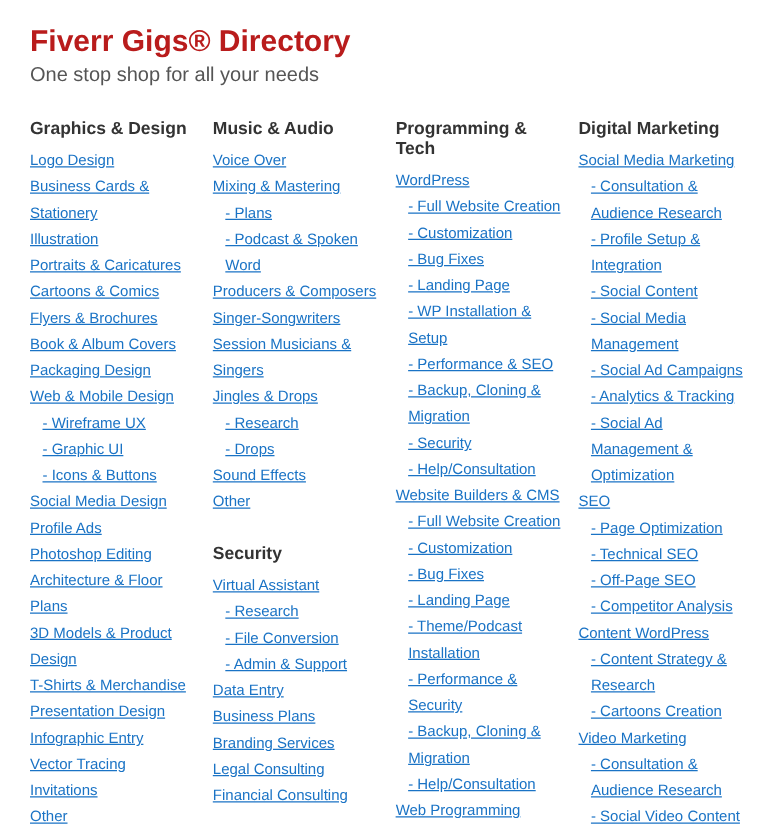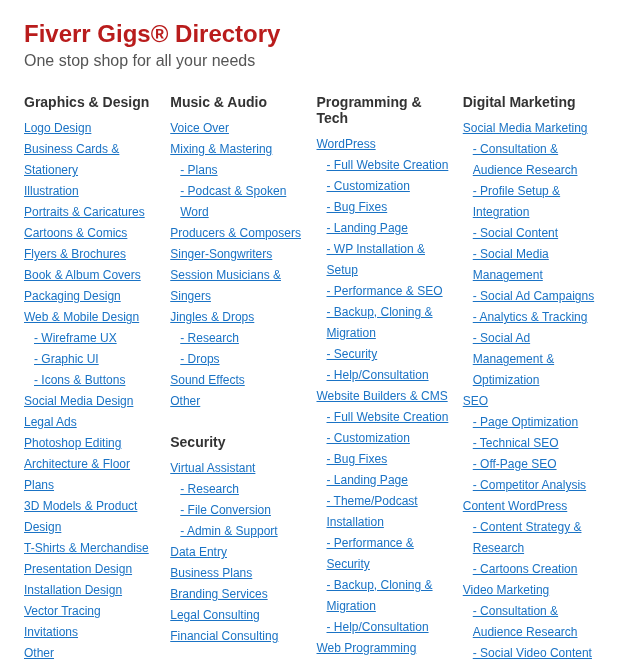--- a/index.html
+++ b/index.html
@@ -65,27 +65,27 @@
         <a class="item" href="#">Portraits &amp; Caricatures</a>
         <a class="item" href="#">Cartoons &amp; Comics</a>
         <a class="item" href="#">Flyers &amp; Brochures</a>
         <a class="item" href="#">Book &amp; Album Covers</a>
         <a class="item" href="#">Packaging Design</a>
         <a class="item" href="#">Web &amp; Mobile Design</a>
         <a class="item sub" href="#">- Wireframe UX</a>
         <a class="item sub" href="#">- Graphic UI</a>
         <a class="item sub" href="#">- Icons &amp; Buttons</a>
         <a class="item" href="#">Social Media Design</a>
-        <a class="item" href="#">Legal Ads</a>
+        <a class="item" href="#">Profile Ads</a>
         <a class="item" href="#">Photoshop Editing</a>
         <a class="item" href="#">Architecture &amp; Floor Plans</a>
         <a class="item" href="#">3D Models &amp; Product Design</a>
         <a class="item" href="#">T-Shirts &amp; Merchandise</a>
         <a class="item" href="#">Presentation Design</a>
-        <a class="item" href="#">Installation Design</a>
+        <a class="item" href="#">Infographic Entry</a>
         <a class="item" href="#">Vector Tracing</a>
         <a class="item" href="#">Invitations</a>
         <a class="item" href="#">Other</a>
       </div>
     </div>
     <div class="column">
       <div class="section">
         <div class="section-title">Music &amp; Audio</div>
         <a class="item" href="#">Voice Over</a>
         <a class="item" href="#">Mixing &amp; Mastering</a>

